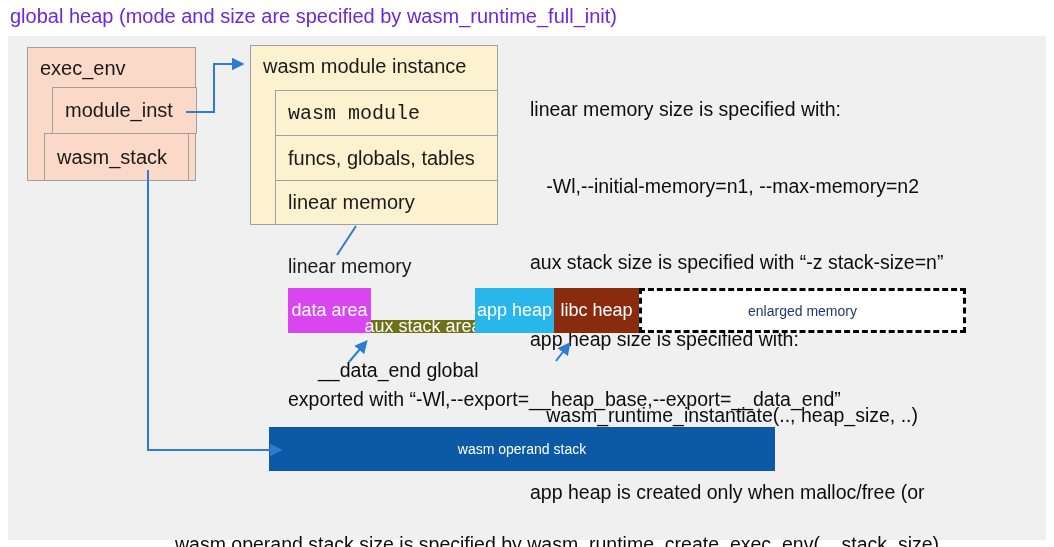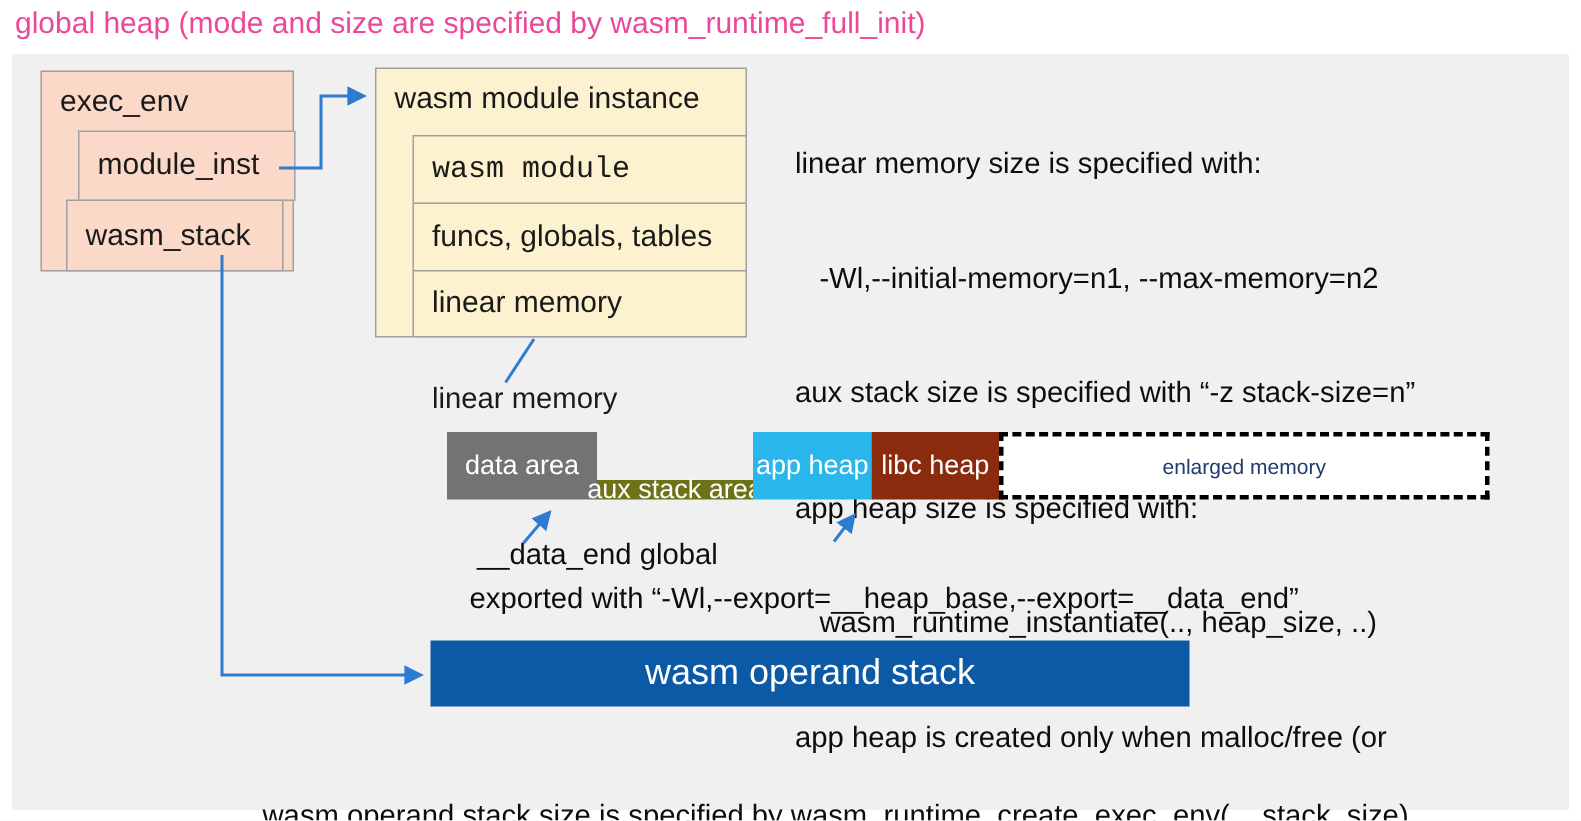--- a/index.html
+++ b/index.html
@@ -1,21 +1,21 @@
 <!DOCTYPE html>
 <html style="--panel-bg: #f0f0f0; --exec-box-fill: #fbd9c8; --module-box-fill: #fdf2d0; --box-border: #a0a0a0; --arrow-blue: #2e7bd2; --operand-bar: #0c5aa5;"><head>
 <meta charset="utf-8">
 <style>
   html,body{margin:0;padding:0;background:#ffffff;}
   .stage{
     position:relative;width:1054px;height:547px;overflow:hidden;
     font-family:"Liberation Sans","DejaVu Sans",sans-serif;
     color:#1a1a1a;background:#ffffff;
   }
-  .title{position:absolute;left:10px;top:5px;font-size:20px;color:#ec4899;white-space:nowrap;}
+  .title{position:absolute;left:10px;top:5px;font-size:20px;color:#6d28d9;white-space:nowrap;}
   .panel{position:absolute;left:8px;top:36px;width:1038px;height:504px;background:var(--panel-bg,#f0f0f0);}
 
   .box{position:absolute;box-sizing:border-box;border:1px solid var(--box-border,#a0a0a0);}
   .exec-fill{background:var(--exec-box-fill,#fbd9c8);}
   .mi-fill{background:var(--module-box-fill,#fdf2d0);}
   .box-header{padding:9px 0 0 12px;font-size:20px;white-space:nowrap;}
   .row{position:absolute;box-sizing:border-box;border:1px solid var(--box-border,#a0a0a0);
        display:flex;align-items:center;padding-left:12px;font-size:20px;white-space:nowrap;}
 
   .notes{position:absolute;white-space:pre;font-size:19.5px;line-height:25.5px;color:#0d0d0d;}
@@ -25,25 +25,25 @@
   .lm-label{position:absolute;left:288px;top:255px;font-size:19.5px;}
 
   .bar{position:absolute;left:288px;top:288px;height:45px;display:flex;align-items:stretch;}
   .seg{display:flex;align-items:center;justify-content:center;font-size:18px;
        white-space:nowrap;box-sizing:border-box;}
   .seg.dashed{border:3px dashed #000;font-size:14px;}
 
   .ann{position:absolute;font-size:19.5px;white-space:nowrap;color:#0d0d0d;}
   .ann-data-end{left:318px;top:359px;}
   .ann-heap-base{left:513px;top:365px;}
-  .ann-exported{left:313px;top:388px;}
+  .ann-exported{left:288px;top:388px;}
 
-  .operand-bar{position:absolute;left:287px;top:427px;width:506px;height:44px;
+  .operand-bar{position:absolute;left:269px;top:427px;width:506px;height:44px;
        background:var(--operand-bar,#0c5aa5);color:#fff;display:flex;align-items:center;
-       justify-content:center;font-size:24px;}
+       justify-content:center;font-size:14px;}
 
   .overlay{position:absolute;left:0;top:0;width:1054px;height:547px;pointer-events:none;}
   .overlay polyline,.overlay line{stroke:var(--arrow-blue,#2e7bd2);stroke-width:2;fill:none;}
   .overlay .ah-path{fill:var(--arrow-blue,#2e7bd2);}
 </style>
 </head>
 <body>
 
 <div class="stage">
 
@@ -69,21 +69,21 @@
     <div>   -Wl,--initial-memory=n1, --max-memory=n2</div>
     <div>aux stack size is specified with “-z stack-size=n”</div>
     <div>app heap size is specified with:</div>
     <div>   wasm_runtime_instantiate(.., heap_size, ..)</div>
     <div>app heap is created only when malloc/free (or</div>
     
   </div>
 
   <div class="lm-label">linear memory</div>
   <div class="bar">
-    <div class="seg" style="width: 100px; background: #737373; color: rgb(255, 255, 255); margin-left: 10px;">data area</div>
+    <div class="seg" style="width: 83px; background: #d946ef; color: rgb(255, 255, 255);">data area</div>
     <div class="seg" style="width: 104px; background: rgb(110, 114, 23); color: rgb(255, 255, 255); margin-top: 32px;">aux stack area</div>
     <div class="seg" style="width: 79px; background: rgb(41, 182, 234); color: rgb(255, 255, 255);">app heap</div>
     <div class="seg" style="width: 85px; background: rgb(139, 43, 14); color: rgb(255, 255, 255);">libc heap</div>
     <div class="seg dashed" style="width: 327px; background: rgb(255, 255, 255); color: rgb(30, 58, 110);">enlarged memory</div>
   </div>
 
   <div class="ann ann-data-end">__data_end global</div>
   <div class="ann ann-exported">exported with “-Wl,--export=__heap_base,--export=__data_end”</div>
 
   <div class="operand-bar">wasm operand stack</div>

